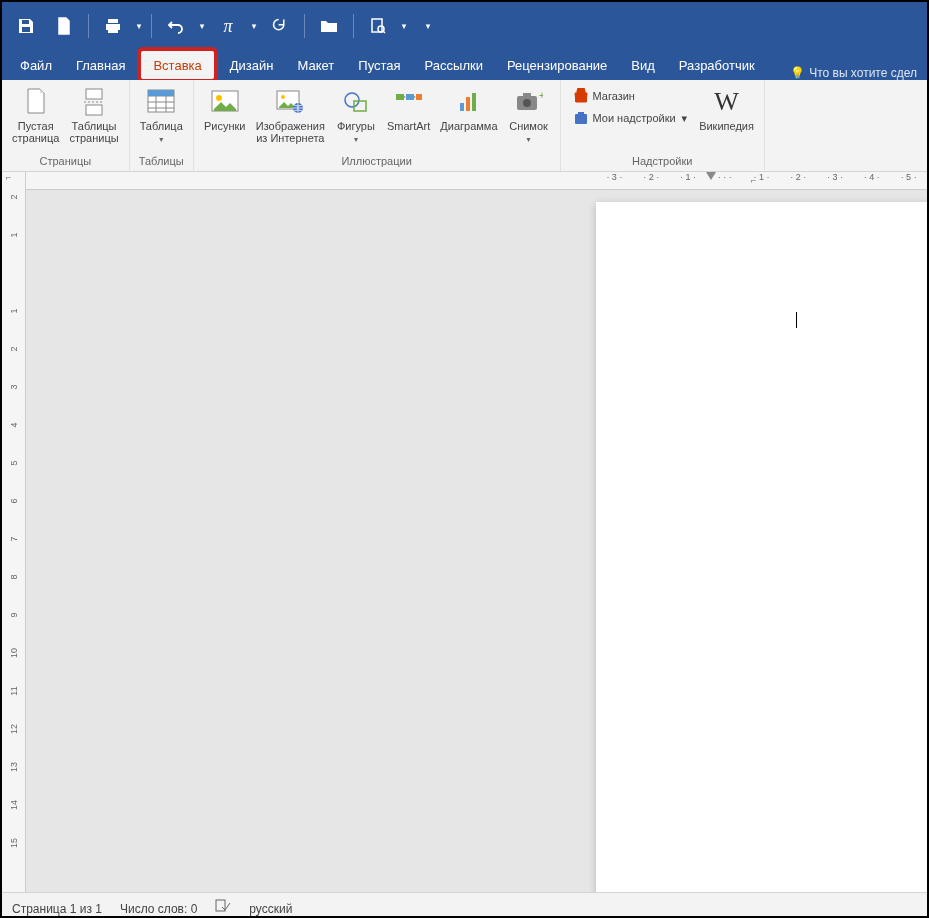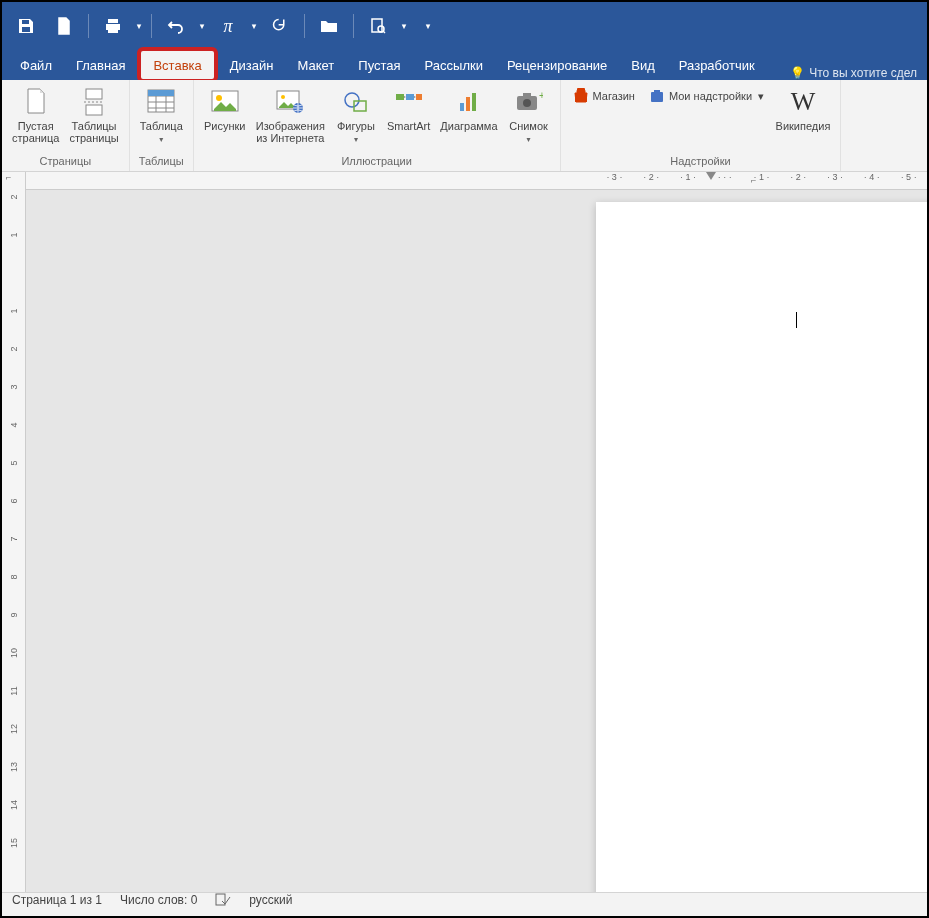--- a/index.html
+++ b/index.html
@@ -13,34 +13,34 @@
 .tab.highlighted { border: 4px solid #cc2222; border-radius: 6px; background: #f3f3f3; color: #c2410c; height: 36px; margin-bottom: -3px; }
 .tell-me { margin-left: auto; color: #dde5f0; font-size: 12px; padding: 0 10px; display:flex; align-items:center; gap:4px; }
 .ribbon { background: #f3f3f3; border-bottom: 1px solid #d4d4d4; height: 92px; display: flex; }
 .group { border-right: 1px solid #e1e1e1; padding: 2px 6px 0 6px; display: flex; flex-direction: column; }
 .group-body { flex: 1; display: flex; gap: 2px; align-items: flex-start; }
 .group-label { text-align: center; font-size: 11px; color: #666; padding: 2px 0 4px 0; }
 .big-btn { display: flex; flex-direction: column; align-items: center; padding: 4px 4px 0 4px; cursor: pointer; min-width: 50px; }
 .big-btn .ico { width: 32px; height: 32px; display:flex; align-items:center; justify-content:center; }
 .big-btn .lbl { font-size: 11px; color: #444; text-align: center; line-height: 1.1; margin-top: 2px; white-space: nowrap; }
 .big-btn .dd { font-size: 8px; color: #666; }
-.small-btn-col { display:flex; flex-direction:row; gap:2px; padding-top:4px; }
+.small-btn-col { display:flex; flex-direction:column; gap:2px; padding-top:4px; }
 .small-btn { display:flex; align-items:center; gap:4px; padding: 2px 6px; font-size: 11px; color:#444; cursor:pointer; white-space:nowrap; }
 .small-btn .ico { width:16px; height:16px; display:flex; align-items:center; justify-content:center; }
 .workspace { flex: 1; display: flex; background: #e6e6e6; position: relative; overflow: hidden; }
 .vruler { width: 24px; background: #f5f5f5; border-right: 1px solid #ccc; position: relative; font-size: 9px; color: #666; }
 .vruler .tick { position:absolute; left:0; right:0; text-align:center; transform: rotate(-90deg); transform-origin: center; }
 .main { flex:1; position: relative; }
 .hruler { height: 18px; background: #f5f5f5; border-bottom: 1px solid #ccc; position: absolute; top:0; left:0; right:0; font-size:9px; color:#666; }
 .hruler-content { position:absolute; left: 570px; right:0; display:flex; white-space:nowrap; }
 .hruler-content span { display:inline-block; width: 38px; text-align:center; }
 .page { position:absolute; left: 570px; top: 30px; width: 600px; height: 800px; background: #fff; box-shadow: 0 2px 8px rgba(0,0,0,0.2); }
 .cursor { position:absolute; left: 200px; top: 110px; width:1px; height:16px; background:#000; animation: blink 1s infinite; }
 @keyframes blink { 50% { opacity: 0; } }
-.statusbar { height: 24px; background: #f3f3f3; border-top: 1px solid #d4d4d4; display:flex; align-items:flex-start; padding: 0 10px; gap: 18px; font-size: 12px; color:#444; }
+.statusbar { height: 24px; background: #f3f3f3; border-top: 1px solid #d4d4d4; display:flex; align-items:flex-end; padding: 0 10px; gap: 18px; font-size: 12px; color:#444; }
 .tab-indicator { position:absolute; left:2px; top:0; font-size:9px; color:#666; background:#f5f5f5; padding:0 2px; }
 .hruler .indent { position:absolute; left: 680px; top: 0; width:0; height:0; border-left:5px solid transparent; border-right:5px solid transparent; border-top:8px solid #888; }
 .hruler .tab-marker { position:absolute; left: 725px; top: 3px; }
 </style>
 </head>
 <body>
 
 <div class="titlebar">
   <div class="qat-btn">
       <svg width="18" height="18" viewBox="0 0 18 18">

